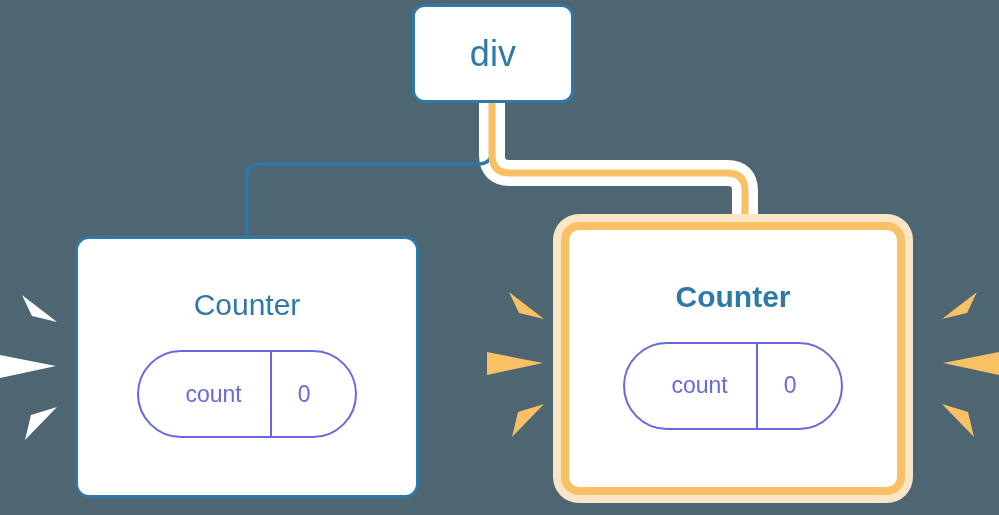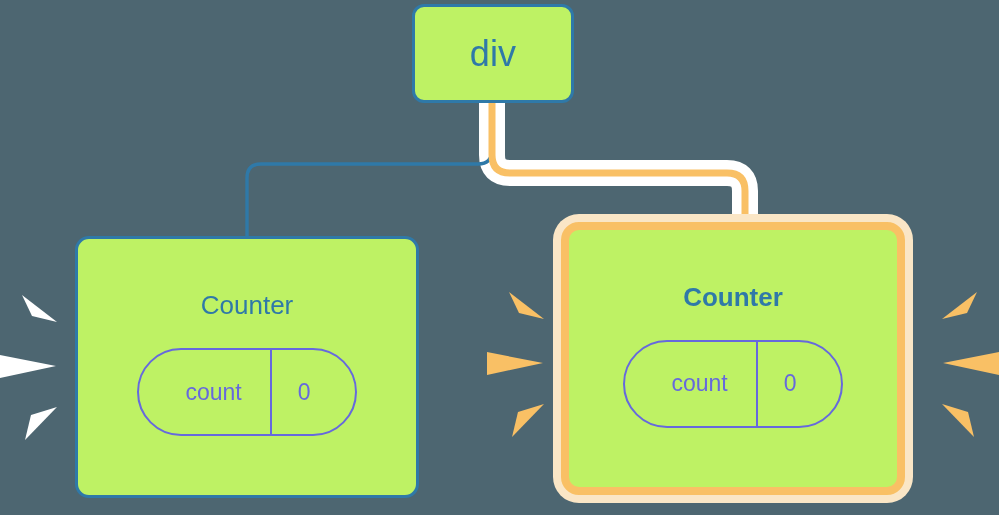--- a/index.html
+++ b/index.html
@@ -8,21 +8,21 @@
     background:#4d6671;
     font-family:"Liberation Sans", sans-serif;
     overflow:hidden;
     position:relative;
   }
   #stage{position:absolute;inset:0;width:999px;height:515px;}
   #wires{position:absolute;left:0;top:0;width:999px;height:515px;}
 
   .node{
     position:absolute;
-    background:#bef264;
+    background:#ffffff;
     box-sizing:border-box;
     display:flex;
     flex-direction:column;
     align-items:center;
     justify-content:center;
   }
 
   
   #node-div{
     left:412px;top:4px;width:162px;height:99px;
@@ -50,21 +50,21 @@
   #node-counter-right{
     left:561px;top:222px;width:344px;height:273px;
     border:8px solid #f9c065;
     border-radius:18px;
     box-shadow:0 0 0 8px #fae6c6;
     z-index:7;
   }
 
   .component .node-title{
     color:#2f79a8;
-    font-size:26px;
+    font-size:30px;
     line-height:1;
     margin-bottom:30px;
     margin-top:-6px;
   }
   #node-counter-left .node-title{font-weight:400;}
   #node-counter-right .node-title{font-weight:700;}
 
   
   .state-pill{
     display:flex;

